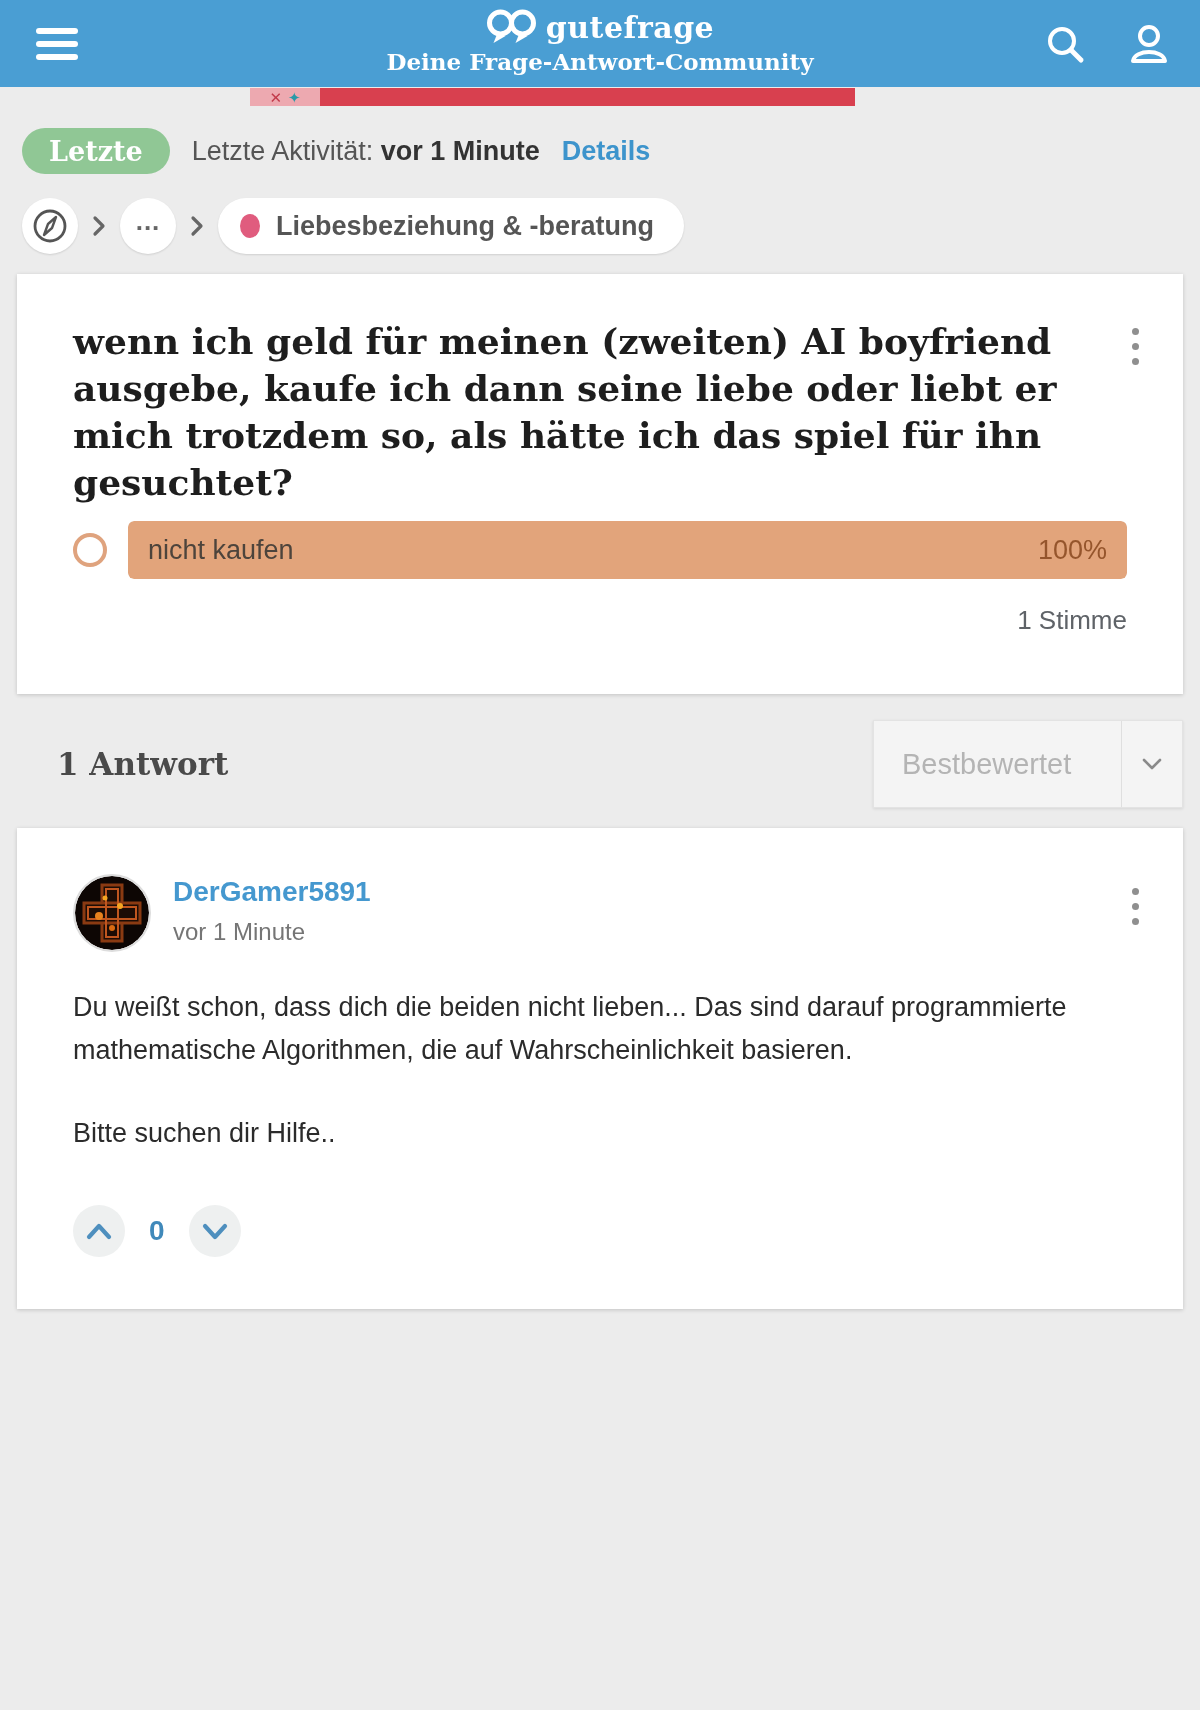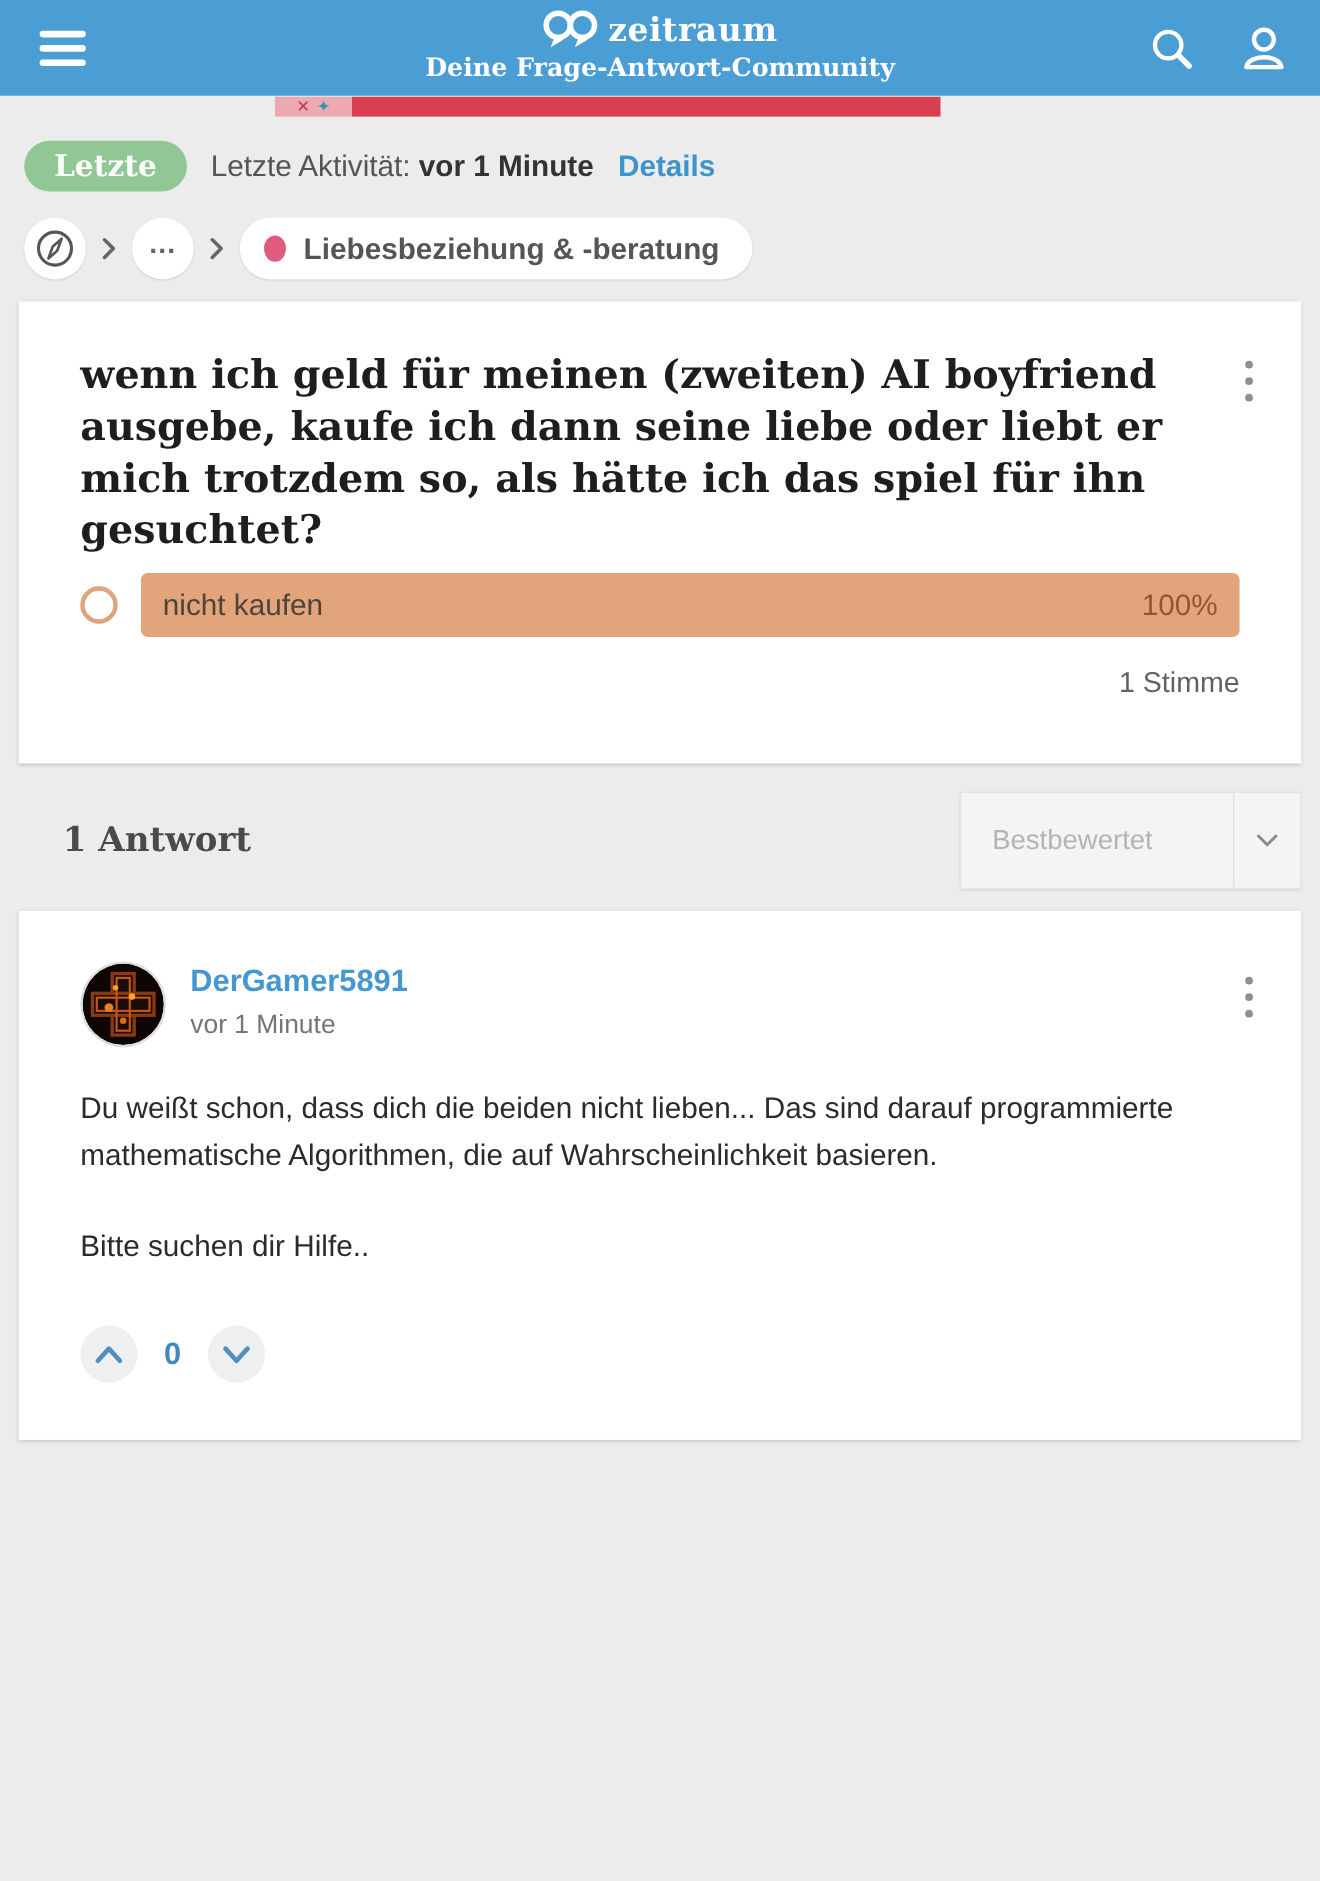--- a/index.html
+++ b/index.html
@@ -77,21 +77,21 @@
             padding:0 20px;font-size:27px;}
   .lbl0{color:#4d443c;} .pct0{color:var(--poll-orange-text,#95552C);}
   .lbl1{color:#32525f;} .pct1{color:var(--poll-blue-text,#2F6E91);}
   .votes-line{text-align:right;margin-top:26px;color:#5f6368;font-size:26px;}
 
   
   .answers-head{display:flex;align-items:center;justify-content:space-between;margin:26px 17px 0 17px;}
   .answers-count{font-size:31px;font-weight:bold;color:#4a4a4a;padding-left:40px;}
   .sort-dd{display:flex;align-items:stretch;height:88px;width:310px;background:#f4f4f4;
            border:1px solid #e3e3e3;box-shadow:0 1px 3px rgba(0,0,0,.10);cursor:pointer;box-sizing:border-box;}
-  .sort-label{flex:1;display:flex;align-items:center;padding-left:28px;color:#b4b4b4;font-size:25px;}
+  .sort-label{flex:1;display:flex;align-items:center;padding-left:28px;color:#b4b4b4;font-size:29px;}
   .sort-chev{width:60px;border-left:1px solid #dfdfdf;display:flex;align-items:center;justify-content:center;}
 
   
   .a-card{padding:46px 56px 52px 56px;margin-bottom:22px;}
   .ans-head{display:flex;align-items:flex-start;gap:22px;}
   .avatar{width:74px;height:74px;border-radius:50%;overflow:hidden;border:2px solid #ddd;
           flex:none;cursor:pointer;line-height:0;}
   .who{padding-top:2px;}
   .uname{color:#4598cf;font-size:28px;font-weight:bold;text-decoration:none;cursor:pointer;display:block;}
   .when{color:#757575;font-size:24px;margin-top:10px;}
@@ -113,21 +113,21 @@
   </button>
 
   <div class="brand">
     <div class="brand-top">
       <svg width="52" height="38" viewBox="0 0 52 38">
         <circle cx="15" cy="15" r="11" fill="none" stroke="#fff" stroke-width="5"></circle>
         <circle cx="37" cy="15" r="11" fill="none" stroke="#fff" stroke-width="5"></circle>
         <path d="M12 25 L8 35 L20 28 Z" fill="#fff"></path>
         <path d="M34 25 L30 35 L42 28 Z" fill="#fff"></path>
       </svg>
-      <span class="logo-text serif">zeitraum</span>
+      <span class="logo-text serif">gutefrage</span>
     </div>
     <div class="tagline serif">Deine Frage-Antwort-Community</div>
   </div>
 
   <div class="top-actions">
     <button class="icon-btn" aria-label="Suche">
       <svg width="42" height="42" viewBox="0 0 42 42">
         <circle cx="18" cy="18" r="12" fill="none" stroke="#fff" stroke-width="4"></circle>
         <line x1="27" y1="27" x2="37" y2="37" stroke="#fff" stroke-width="5" stroke-linecap="round"></line>
       </svg>

